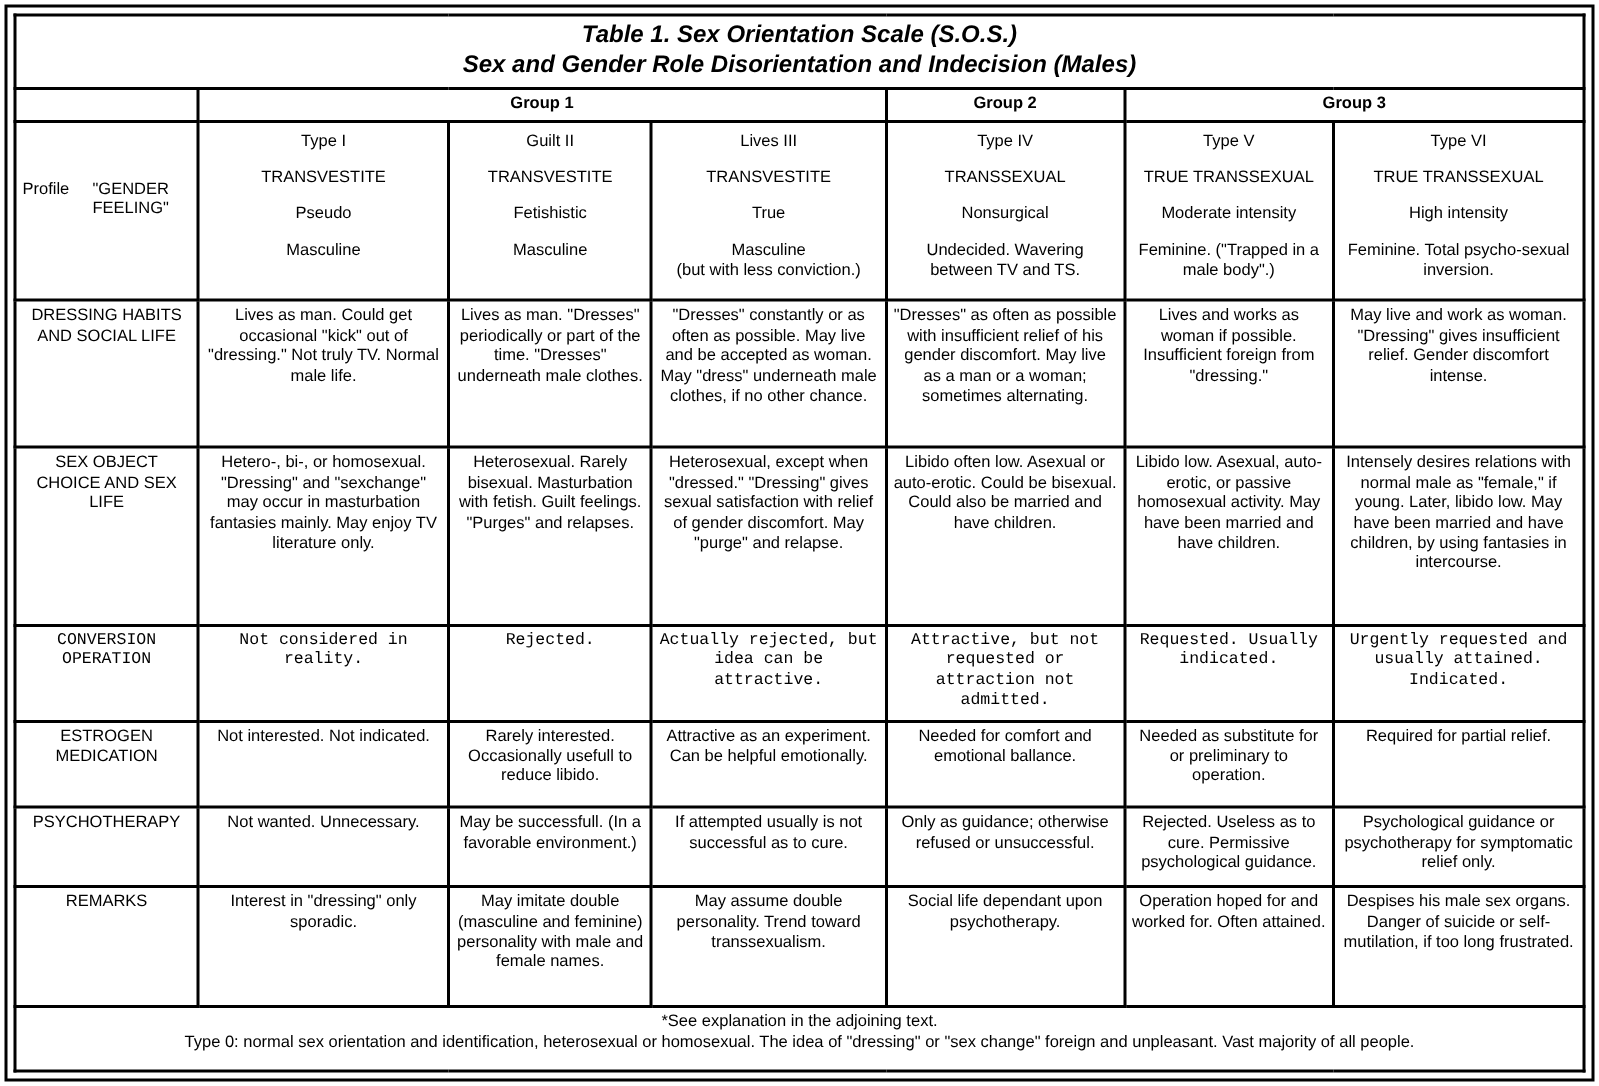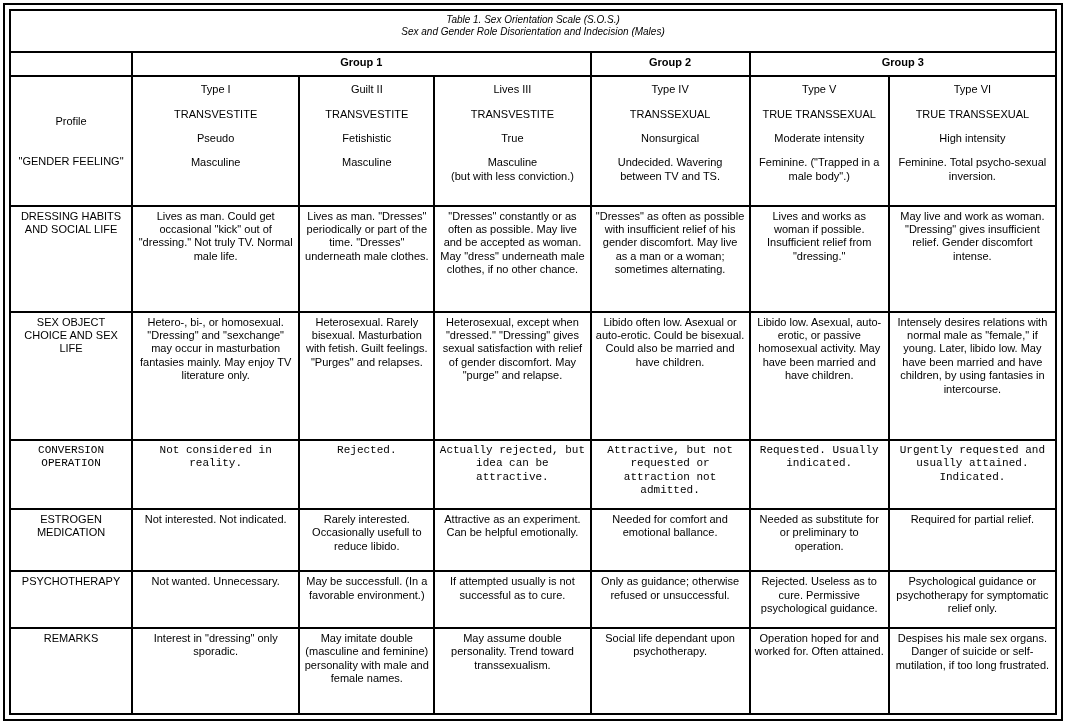--- a/index.html
+++ b/index.html
@@ -30,33 +30,33 @@
   tr.r-dress   { height:95px; }
   tr.r-sexobj  { height:115px; }
   tr.r-kinsey  { height:24px; }
   tr.r-conv    { height:46px;font-family:Liberation Mono, monospace; }
   tr.r-estro   { height:56px; }
   tr.r-psych   { height:51px; }
   tr.r-remarks { height:77px; }
   tr.r-foot    { height:42px; }
 
   td.title-cell {
-    font-weight:normal; font-style:italic; font-size:10px;
+    font-weight:bold; font-style:italic; font-size:16px;
     vertical-align:middle; border-bottom:3px solid #000;
   }
   td.group-cell { font-weight:bold; vertical-align:middle; }
   td.kinsey-cell { vertical-align:middle; }
 
   
   td.dbl-left { border-left:4px double #000; }
   
   td.grp-left { border-left:3px solid #000; }
 
   .type-stack { display:flex; flex-direction:column; gap:11px; padding-top:3px; }
-  .profile-label-stack { display:flex; flex-direction:column; gap:26px; padding-top:35px; }
+  .profile-label-stack { display:flex; flex-direction:row; gap:1px; padding-top:35px; }
   .type-feeling { white-space:pre-line; }
 
   td.foot-cell {
     text-align:left; vertical-align:top; padding:3px 5px;
     font-size:11px;
   }
   .foot-line { margin:0 0 1px 0; }
 </style>
 </head>
 <body>
@@ -146,21 +146,21 @@
           </div>
         </td>
       </tr>
 
       <tr class="r-dress">
         <td>DRESSING HABITS AND SOCIAL LIFE</td>
         <td>Lives as man. Could get occasional "kick" out of "dressing." Not truly TV. Normal male life.</td>
         <td>Lives as man. "Dresses" periodically or part of the time. "Dresses" underneath male clothes.</td>
         <td class="dbl-left">"Dresses" constantly or as often as possible. May live and be accepted as woman. May "dress" underneath male clothes, if no other chance.</td>
         <td class="grp-left">"Dresses" as often as possible with insufficient relief of his gender discomfort. May live as a man or a woman; sometimes alternating.</td>
-        <td class="grp-left">Lives and works as woman if possible. Insufficient relief from "dressing."</td>
+        <td class="grp-left">Lives and works as woman if possible. Insufficient foreign from "dressing."</td>
         <td>May live and work as woman. "Dressing" gives insufficient relief. Gender discomfort intense.</td>
       </tr>
 
       <tr class="r-sexobj">
         <td>SEX OBJECT CHOICE AND SEX LIFE</td>
         <td>Hetero-, bi-, or homosexual. "Dressing" and "sexchange" may occur in masturbation fantasies mainly. May enjoy TV literature only.</td>
         <td>Heterosexual. Rarely bisexual. Masturbation with fetish. Guilt feelings. "Purges" and relapses.</td>
         <td class="dbl-left">Heterosexual, except when "dressed." "Dressing" gives sexual satisfaction with relief of gender discomfort. May "purge" and relapse.</td>
         <td class="grp-left">Libido often low. Asexual or auto-erotic. Could be bisexual. Could also be married and have children.</td>
         <td class="grp-left">Libido low. Asexual, auto-erotic, or passive homosexual activity. May have been married and have children.</td>
@@ -201,17 +201,23 @@
       <tr class="r-remarks">
         <td>REMARKS</td>
         <td>Interest in "dressing" only sporadic.</td>
         <td>May imitate double (masculine and feminine) personality with male and female names.</td>
         <td class="dbl-left">May assume double personality. Trend toward transsexualism.</td>
         <td class="grp-left">Social life dependant upon psychotherapy.</td>
         <td class="grp-left">Operation hoped for and worked for. Often attained.</td>
         <td>Despises his male sex organs. Danger of suicide or self-mutilation, if too long frustrated.</td>
       </tr>
 
+      <tr class="r-foot">
+        <td class="foot-cell" colspan="7">
+          <div class="foot-line">*See explanation in the adjoining text.</div>
+          <div class="foot-line">Type 0: normal sex orientation and identification, heterosexual or homosexual. The idea of "dressing" or "sex change" foreign and unpleasant. Vast majority of all people.</div>
+        </td>
+      </tr>
 
     </tbody>
       </table>
   </div>
 </div>
 
 </body></html>

